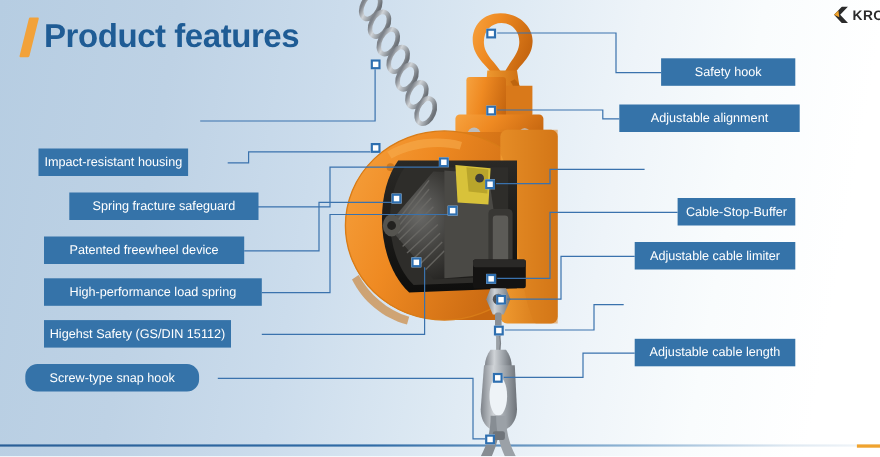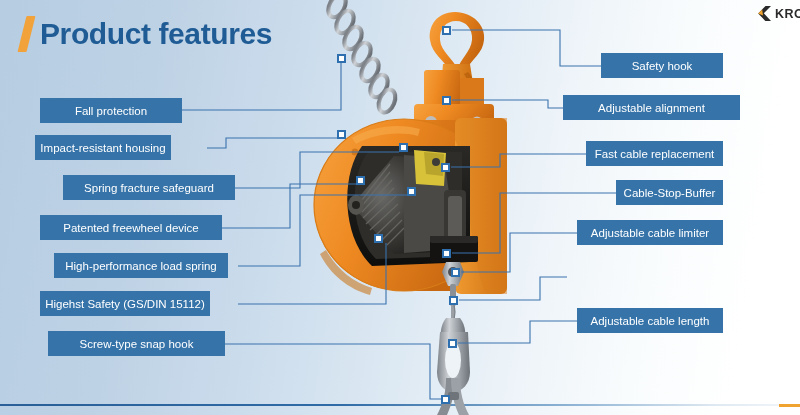--- a/index.html
+++ b/index.html
@@ -199,39 +199,37 @@
       <path d="M586 154 L500 154 L500 167 L451 167"></path>
       <path d="M616 193 L500 193 L500 253 L452 253"></path>
       <path d="M577 233 L510 233 L510 272 L461 272"></path>
       <path d="M567 277 L540 277 L540 300 L459 300"></path>
       <path d="M577 321 L530 321 L530 343 L458 343"></path>
     </g>
   </svg>
 
 <div class="rule-main"></div>
     <div class="rule-orange" style="background: rgb(240, 163, 46);"></div>
-    <div class="label left" style="left: 40px; top: 98px; width: 142px; background: rgb(53, 115, 169); color: rgb(255, 255, 255);">Fall protection</div>
     <div class="marker" style="left: 337px; top: 54px; background: rgb(255, 255, 255); border-color: rgb(46, 111, 176);"></div>
     <div class="label left" style="left: 35px; top: 135px; width: 136px; background: rgb(53, 115, 169); color: rgb(255, 255, 255);">Impact-resistant housing</div>
     <div class="marker" style="left: 337px; top: 130px; background: rgb(255, 255, 255); border-color: rgb(46, 111, 176);"></div>
     <div class="label left" style="left: 35px; top: 175px; width: 172px; background: rgb(53, 115, 169); color: rgb(255, 255, 255); margin-left: 28px;">Spring fracture safeguard</div>
     <div class="marker" style="left: 399px; top: 143px; background: rgb(255, 255, 255); border-color: rgb(46, 111, 176);"></div>
     <div class="label left" style="left: 40px; top: 215px; width: 182px; background: rgb(53, 115, 169); color: rgb(255, 255, 255); text-align: center;">Patented freewheel device</div>
     <div class="marker" style="left: 356px; top: 176px; background: rgb(255, 255, 255); border-color: rgb(46, 111, 176);"></div>
-    <div class="label left" style="left: 40px; top: 253px; width: 174px; background: rgb(53, 115, 169); color: rgb(255, 255, 255); margin-left: 14px;">High-performance load spring</div>
+    <div class="label left" style="left: 40px; top: 253px; width: 198px; background: rgb(53, 115, 169); color: rgb(255, 255, 255);">High-performance load spring</div>
     <div class="marker" style="left: 407px; top: 187px; background: rgb(255, 255, 255); border-color: rgb(46, 111, 176);"></div>
     <div class="label left" style="left: 40px; top: 291px; width: 170px; background: rgb(53, 115, 169); color: rgb(255, 255, 255);">Higehst Safety (GS/DIN 15112)</div>
     <div class="marker" style="left: 374px; top: 234px; background: rgb(255, 255, 255); border-color: rgb(46, 111, 176);"></div>
-    <div class="label left" style="left: 48px; top: 331px; width: 177px; background: rgb(53, 115, 169); color: rgb(255, 255, 255);">Screw-type snap hook</div>
+    <div class="label left" style="left: 23px; top: 331px; width: 158px; background: rgb(53, 115, 169); color: rgb(255, 255, 255); border-radius: 11px;">Screw-type snap hook</div>
     <div class="marker" style="left: 441px; top: 395px; background: rgb(255, 255, 255); border-color: rgb(46, 111, 176);"></div>
     <div class="label right" style="left: 601px; top: 53px; width: 122px; background: rgb(53, 115, 169); color: rgb(255, 255, 255); text-align: center;">Safety hook</div>
     <div class="marker" style="left: 442px; top: 26px; background: rgb(255, 255, 255); border-color: rgb(46, 111, 176);"></div>
-    <div class="label right" style="left: 563px; top: 95px; width: 177px; background: rgb(53, 115, 169); color: rgb(255, 255, 255);">Adjustable alignment</div>
+    <div class="label right" style="left: 563px; top: 95px; width: 164px; background: rgb(53, 115, 169); color: rgb(255, 255, 255);">Adjustable alignment</div>
     <div class="marker" style="left: 442px; top: 96px; background: rgb(255, 255, 255); border-color: rgb(46, 111, 176);"></div>
-    <div class="label right" style="left: 586px; top: 141px; width: 137px; background: rgb(53, 115, 169); color: rgb(255, 255, 255);">Fast cable replacement</div>
     <div class="marker" style="left: 441px; top: 163px; background: rgb(255, 255, 255); border-color: rgb(46, 111, 176);"></div>
     <div class="label right" style="left: 616px; top: 180px; width: 107px; background: rgb(53, 115, 169); color: rgb(255, 255, 255);">Cable-Stop-Buffer</div>
     <div class="marker" style="left: 442px; top: 249px; background: rgb(255, 255, 255); border-color: rgb(46, 111, 176);"></div>
     <div class="label right" style="left: 577px; top: 220px; width: 146px; background: rgb(53, 115, 169); color: rgb(255, 255, 255);">Adjustable cable limiter</div>
     <div class="marker" style="left: 451px; top: 268px; background: rgb(255, 255, 255); border-color: rgb(46, 111, 176);"></div>
     <div class="marker" style="left: 449px; top: 296px; background: rgb(255, 255, 255); border-color: rgb(46, 111, 176);"></div>
     <div class="label right" style="left: 577px; top: 308px; width: 146px; background: rgb(53, 115, 169); color: rgb(255, 255, 255);">Adjustable cable length</div>
     <div class="marker" style="left: 448px; top: 339px; background: rgb(255, 255, 255); border-color: rgb(46, 111, 176);"></div>
   </div>
 

